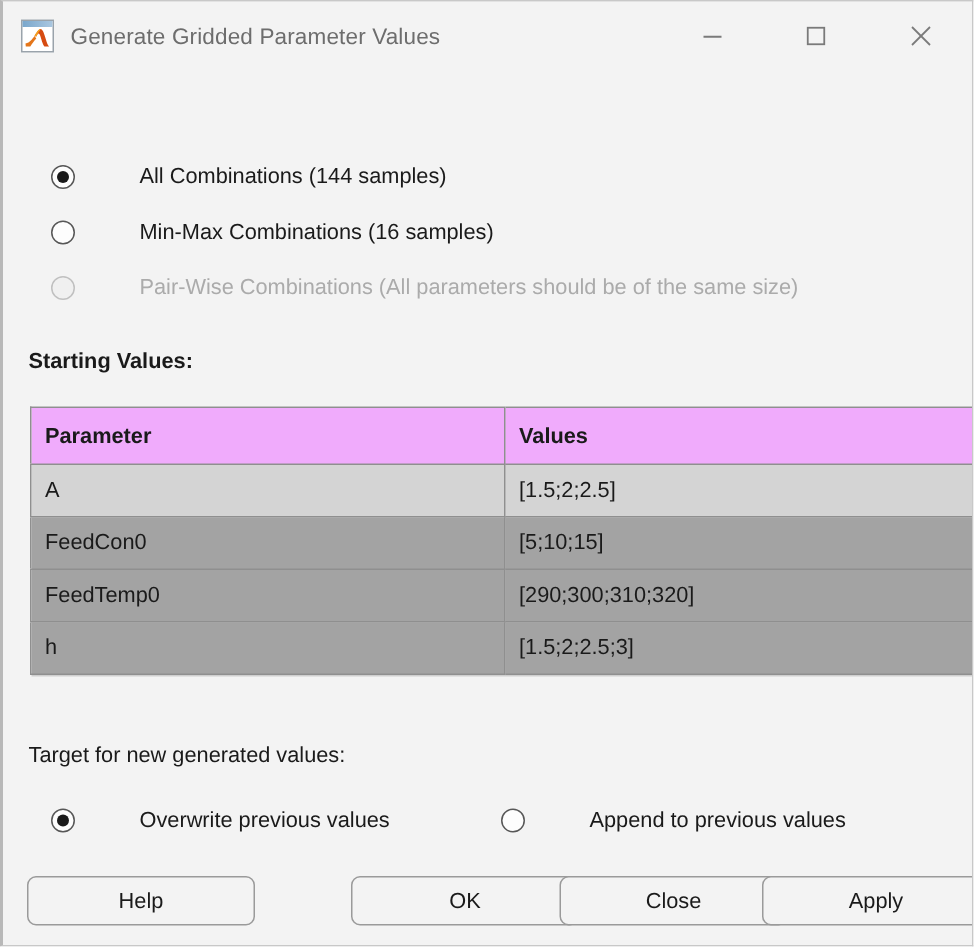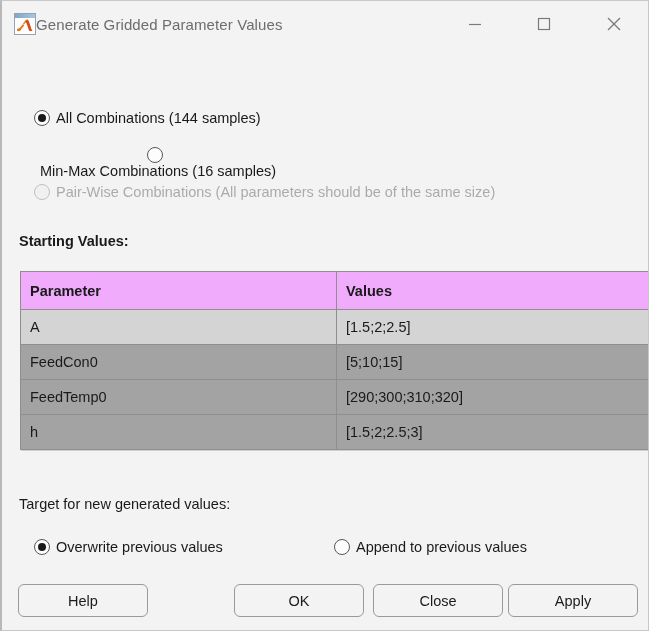--- a/index.html
+++ b/index.html
@@ -48,20 +48,21 @@
     right: 0;
     height: 4px;
     background: linear-gradient(to right, #7aa7cc, #aac7e0);
   }
   #titlebar-icon .icon-svg {
     position: absolute;
     left: 1px; top: 4px;
     width: 18px; height: 15px;
   }
   #titlebar-title {
+    margin-left: 11px;
     font-size: 15px;
     color: #6d6d6d;
     letter-spacing: 0.1px;
     white-space: nowrap;
   }
   .win-btn {
     position: absolute;
     top: 0;
     width: 46px;
     height: 46px;
@@ -91,20 +92,21 @@
     white-space: nowrap;
   }
   #gridding-method-label { left: 17px; top: 19px; }
   #starting-values-label { left: 17px; top: 186px; }
 
   .radio-row {
     position: absolute;
     display: flex;
     align-items: center;
     white-space: nowrap;
+    gap: 37px;
   }
   .radio-mark {
     width: 16px;
     height: 16px;
     border-radius: 50%;
     border: 1px solid #575757;
     background: #fdfdfd;
     box-sizing: border-box;
     position: relative;
     flex: 0 0 auto;
@@ -122,21 +124,21 @@
     background: #f0f0f0;
   }
   .radio-label {
     margin-left: 6px;
     font-size: 14.5px;
     color: #1a1a1a;
   }
   .radio-label.disabled { color: #ababab; }
 
   #radio-all-combinations { left: 32px; top: 63px; }
-  #radio-minmax-combinations { left: 32px; top: 100px; flex-direction: column; }
+  #radio-minmax-combinations { left: 32px; top: 100px; }
   #radio-pairwise-combinations { left: 32px; top: 137px; }
 
   
   #values-table {
     position: absolute;
     left: 18px;
     top: 224px;
     width: 614px;
     border-collapse: collapse;
     table-layout: fixed;
@@ -180,21 +182,21 @@
     color: #1a1a1a;
     white-space: nowrap;
   }
   #radio-overwrite { left: 32px; top: 492px; }
   #radio-append { left: 332px; top: 492px; }
 
   
   .dlg-button {
     position: absolute;
     top: 537px;
-    width: 130px;
+    width: 152px;
     height: 33px;
     background: #f3f3f3;
     border: 1px solid #9a9a9a;
     border-radius: 6px;
     font-family: "Liberation Sans", sans-serif;
     font-size: 14.5px;
     color: #1a1a1a;
     padding: 0;
     cursor: default;
     box-sizing: border-box;

